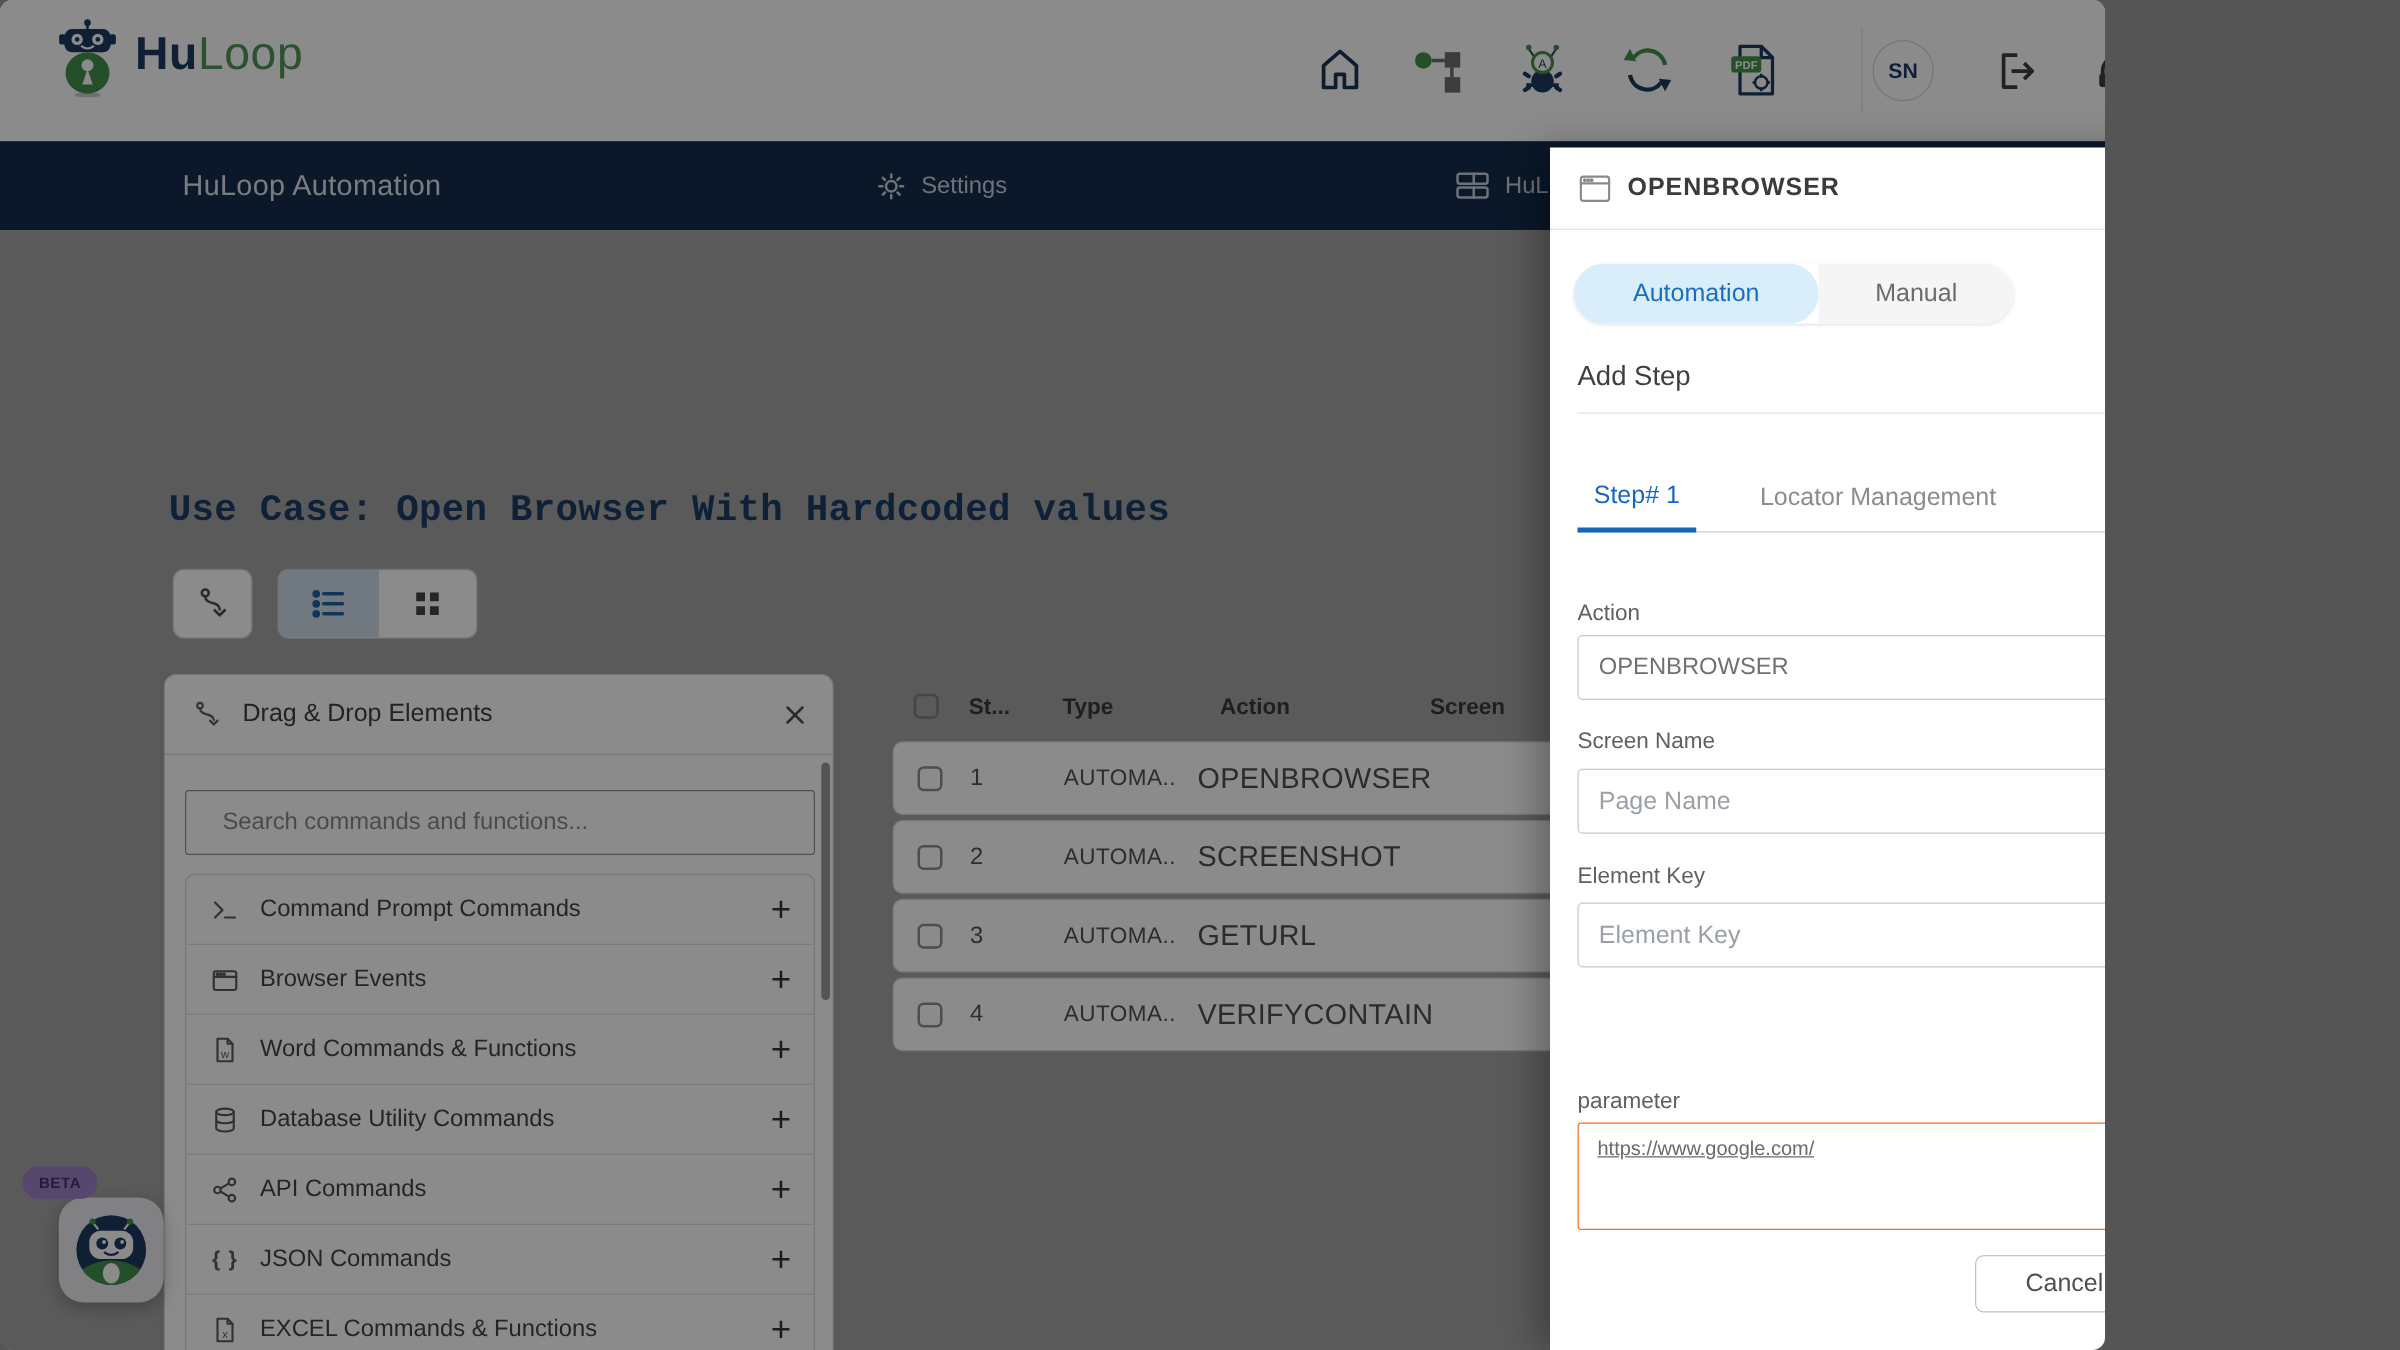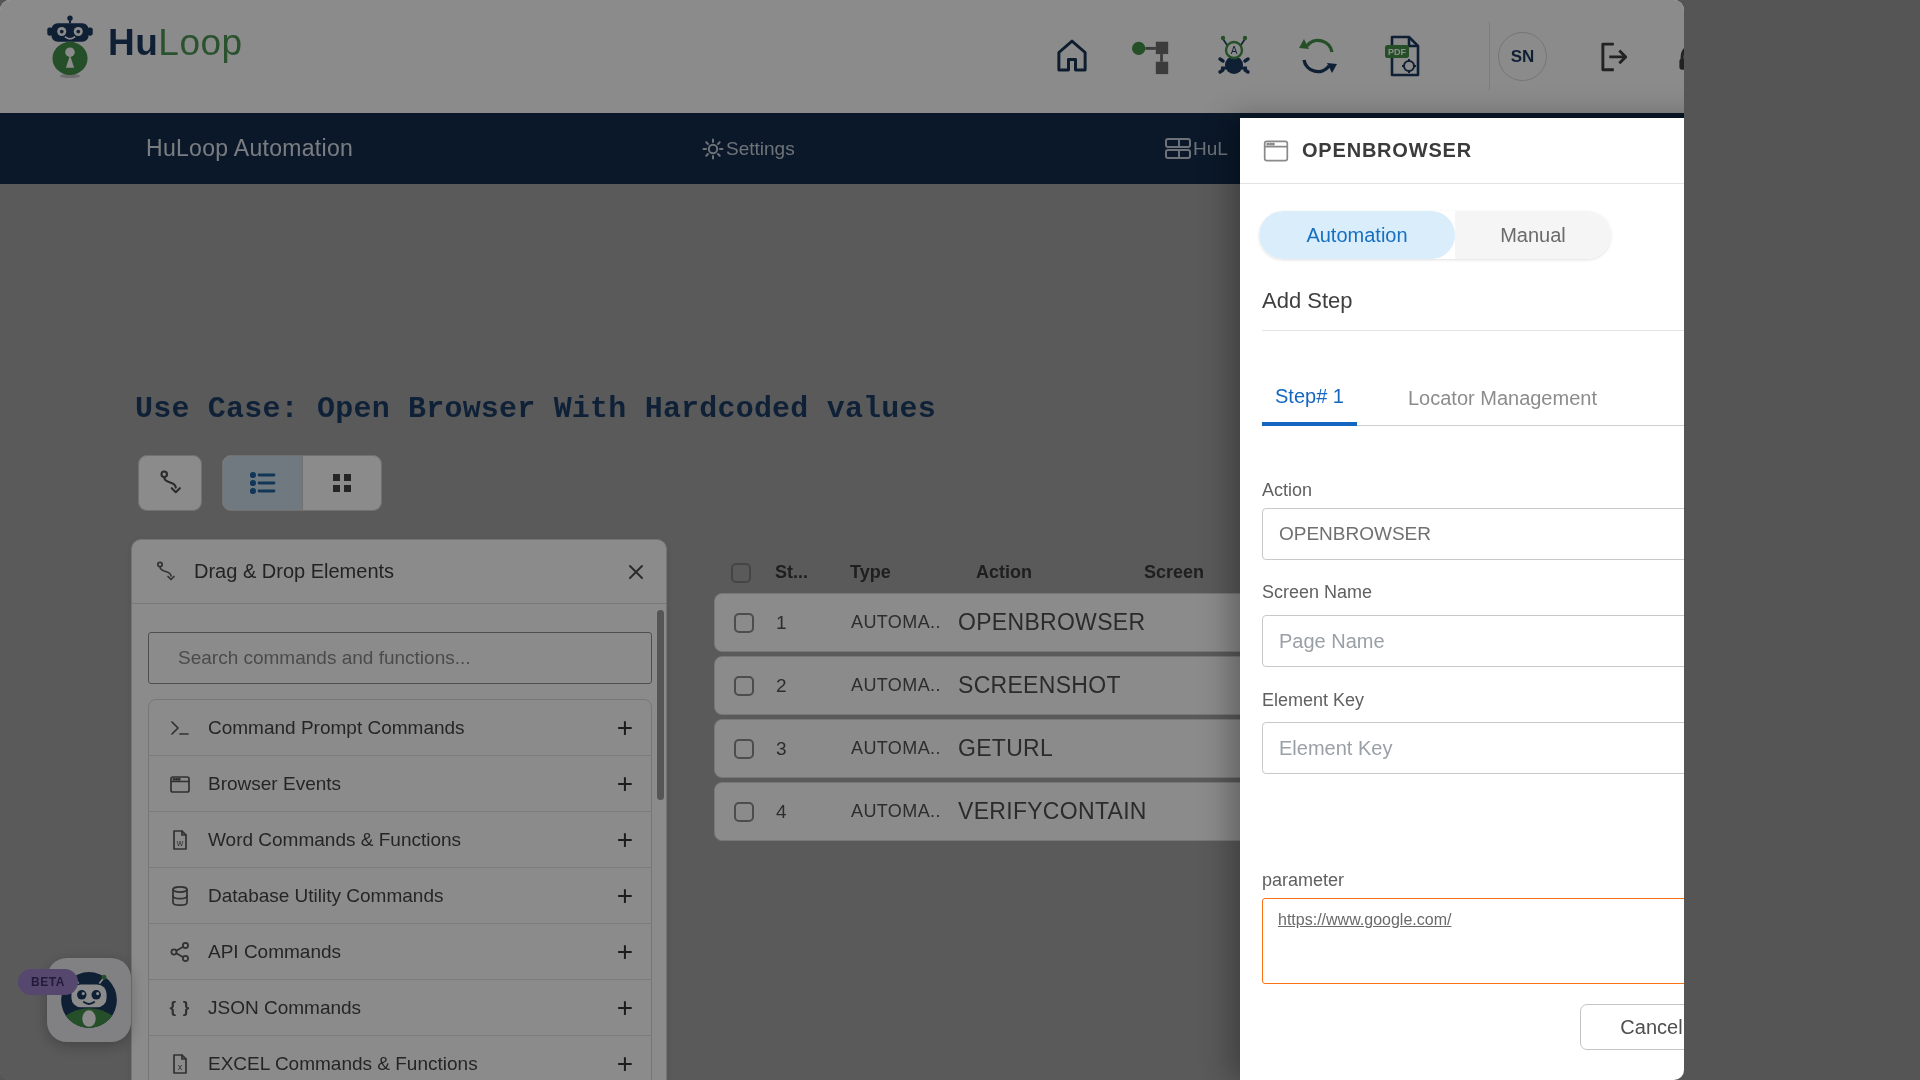--- a/index.html
+++ b/index.html
@@ -18,21 +18,21 @@
   .tb-logout{left:1588px} .tb-headset{left:1670px} .tb-menu{left:1780px}
   .top-divider { position:absolute; left:1489px; top:22px; width:1px; height:68px; background:#e2e2e2; }
   .avatar { position:absolute; left:1498px; top:32px; width:49px; height:49px; border-radius:50%; border:1px solid #d6d6d6; color:#16355c; font-weight:700; font-size:17px; display:flex; align-items:center; justify-content:center; cursor:pointer; background:#fff; }
   .hamburger { display:flex; flex-direction:column; gap:7px; align-items:flex-start; }
   .hamburger span { height:4px; border-radius:2px; background:#3a3a3a; }
   .hamburger .l1{width:34px}.hamburger .l2{width:24px}.hamburger .l3{width:29px}
 
   
   .subnav { position:absolute; left:0; top:113px; width:1920px; height:71px; background:#0d2644; z-index:1; }
   .subnav-title { position:absolute; left:146px; top:0; line-height:71px; color:#dde3e9; font-size:23px; letter-spacing:.3px; }
-  .subnav-item { position:absolute; top:0; height:71px; display:flex; align-items:center; color:#c6d0d9; font-size:19px; cursor:pointer; }
+  .subnav-item { position:absolute; top:0; height:71px; display:flex; align-items:center; gap:11px; color:#c6d0d9; font-size:19px; cursor:pointer; }
   .sn-settings{left:700px} .sn-run{left:858px} .sn-hub{left:1163px}
 
   
   .content { position:absolute; left:0; top:184px; width:1920px; height:896px; z-index:1; }
   .page-title { position:absolute; left:135px; top:208px; font-size:30px; font-weight:700; color:#15375f; letter-spacing:.2px;font-family:Liberation Mono, monospace; }
   .tool-btn { position:absolute; left:138px; top:271px; width:64px; height:56px; background:#fff; border:1px solid #cfcfcf; border-radius:9px; display:flex; align-items:center; justify-content:center; cursor:pointer; }
   .view-seg { position:absolute; left:222px; top:271px; width:160px; height:56px; border:1px solid #cfcfcf; border-radius:9px; overflow:hidden; display:flex; background:#fff; }
   .view-seg .seg { width:50%; display:flex; align-items:center; justify-content:center; cursor:pointer; }
   .view-seg .seg.active { background:#cfdde8; }
   .view-seg .seg + .seg { border-left:1px solid #cfcfcf; }
@@ -48,34 +48,34 @@
   .dp-row { height:56px; display:flex; align-items:center; padding:0 18px; border-bottom:1px solid #e2e2e2; cursor:pointer; }
   .dp-row:last-child { border-bottom:none; }
   .dp-ic { width:26px; display:flex; justify-content:center; color:#565656; }
   .dp-label { margin-left:15px; font-size:19px; color:#3f3f3f; }
   .dp-plus { margin-left:auto; font-size:28px; font-weight:300; color:#2e2e2e; background:none; border:none; cursor:pointer; line-height:1; }
   .dp-json { font-size:17px; font-weight:700; color:#565656; letter-spacing:1px; }
   .dp-scroll { position:absolute; right:2px; top:70px; width:7px; height:190px; background:#9a9a9a; border-radius:4px; }
 
   
   .steps { position:absolute; left:714px; top:355px; width:640px; height:330px; }
-  .st-header { position:absolute; left:0; top:8px; height:36px; width:100%; display:flex; align-items:flex-end; }
+  .st-header { position:absolute; left:0; top:8px; height:36px; width:100%; display:flex; align-items:center; }
   .chk { width:20px; height:20px; border:2px solid #7c7c7c; border-radius:5px; background:transparent; cursor:pointer; flex:none; }
   .st-header .chk { margin-left:17px; }
   .col-st{position:absolute;left:61px} .col-type{position:absolute;left:136px} .col-action{position:absolute;left:262px} .col-screen{position:absolute;left:430px}
   .st-header span { font-size:18px; font-weight:700; color:#333; }
   .st-row { position:absolute; left:0; width:640px; height:59px; background:#fff; border:1px solid #d9d9d9; border-radius:8px; display:flex; align-items:center; cursor:pointer; }
   .st-row .chk { margin-left:19px; border-width:2px; border-color:#8a8a8a; }
   .st-num { position:absolute; left:61px; font-size:19px; color:#4f4f4f; }
   .st-type { position:absolute; left:136px; font-size:18px; color:#4f4f4f; letter-spacing:.4px; }
   .st-action { position:absolute; left:243px; width:250px; overflow:hidden; white-space:nowrap; font-size:23px; color:#4b4b4b; letter-spacing:.3px; }
 
   
   .beta-widget { position:absolute; left:18px; top:933px; z-index:2; }
-  .beta-pill { position:absolute; left:0; top:0; width:60px; height:26px; background:#9b7fc7; color:#3d2d66; border-radius:13px; font-size:12px; font-weight:700; display:flex; align-items:center; justify-content:center; letter-spacing:.5px; z-index:2;margin-top:36px; }
+  .beta-pill { position:absolute; left:0; top:0; width:60px; height:26px; background:#9b7fc7; color:#3d2d66; border-radius:13px; font-size:12px; font-weight:700; display:flex; align-items:center; justify-content:center; letter-spacing:.5px; z-index:2; }
   .beta-bot { position:absolute; left:29px; top:25px; width:84px; height:84px; background:#ededee; border-radius:20px; box-shadow:0 4px 14px rgba(0,0,0,.25); display:flex; align-items:center; justify-content:center; cursor:pointer; }
 
   
   .overlay { position:absolute; inset:0; background:rgba(8,8,10,.47); z-index:50; }
 
   
   .drawer { position:absolute; left:1240px; top:118px; width:680px; height:962px; background:#fff; z-index:60; box-shadow:-10px 0 28px rgba(0,0,0,.3); }
   .dr-header { position:absolute; left:0; top:0; width:100%; height:66px; border-bottom:1px solid #e3e3e3; display:flex; align-items:center; padding:0 22px; }
   .dr-title { margin-left:12px; font-size:20px; font-weight:700; color:#3b3b3b; letter-spacing:.8px; }
   .dr-close { margin-left:auto; margin-right:10px; background:none; border:none; cursor:pointer; display:flex; }

